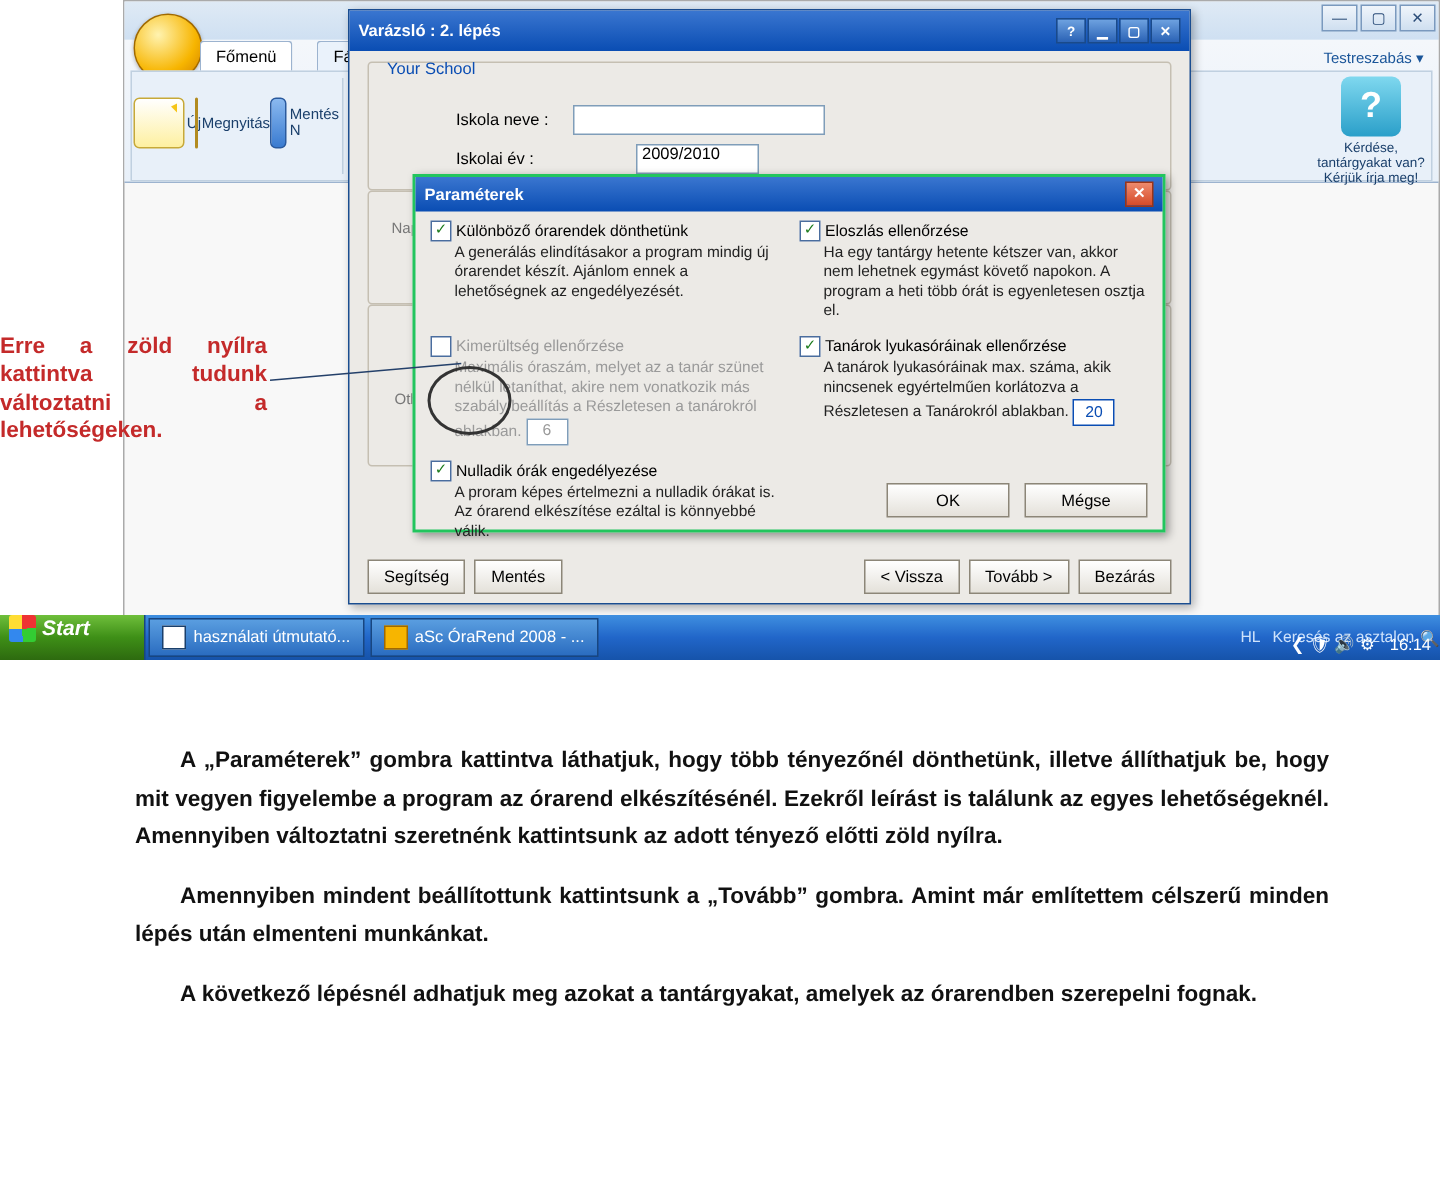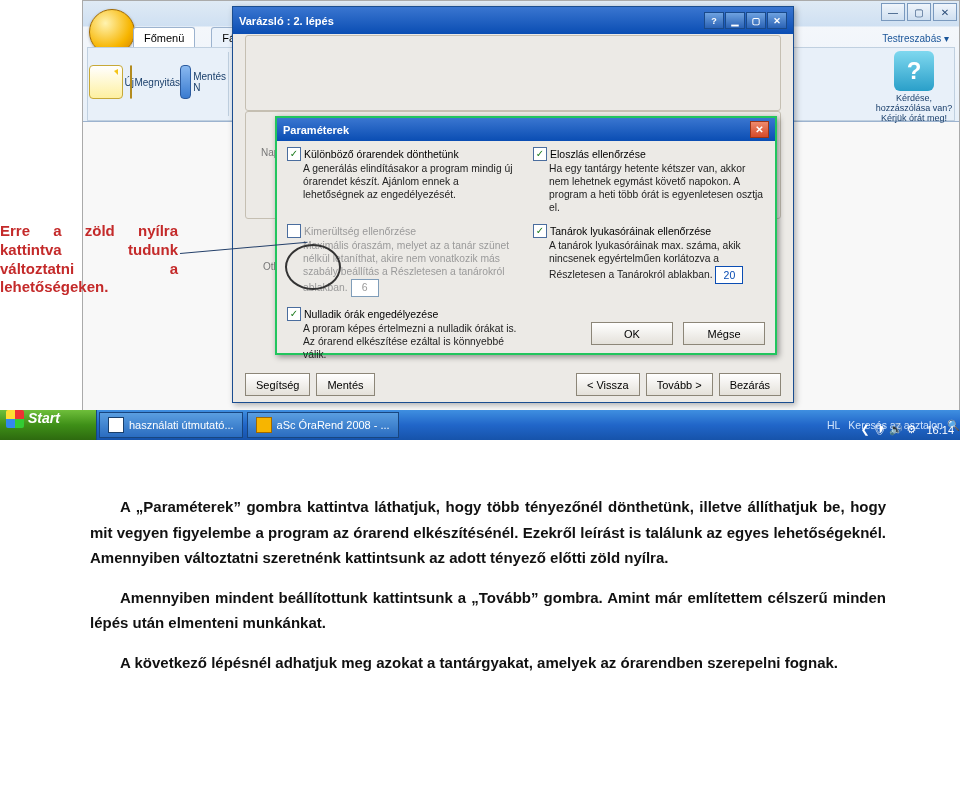--- a/index.html
+++ b/index.html
@@ -103,21 +103,21 @@
           <span>Megnyitás</span>
         </div>
         <div class="ribbon-btn">
           <span class="ico" style="background:linear-gradient(#8ab9f0,#3a7bd0);border:1px solid #2a5a9e;"></span>
           <span>Mentés N</span>
         </div>
         <div class="ribbon-sep"></div>
       </div>
       <div class="ribbon-right">
         <div class="help-ico">?</div>
-        <div>Kérdése, hozzászólása van? Kérjük órát meg!</div>
+        <div>Kérdése, tantárgyakat van? Kérjük írja meg!</div>
       </div>
     </div>
     <div class="winbtns-app">
       <span>—</span>
       <span>▢</span>
       <span>✕</span>
     </div>
     <div class="status-bar">
         <span>Ready</span>
       </div>
@@ -132,20 +132,31 @@
         <span>▢</span>
         <span>✕</span>
       </div>
     </div>
     <svg class="house-icon" viewBox="0 0 40 40">
       <polygon points="20,3 37,18 3,18" fill="#c23a24"></polygon>
       <rect x="8" y="18" width="24" height="18" fill="#f3d98c" stroke="#a68838"></rect>
       <rect x="16" y="24" width="8" height="12" fill="#6b3a1a"></rect>
     </svg>
     <div class="wizard-body">
+      <div class="group" style="height:60px; padding-top:14px;">
+        <span class="group-title">Your School</span>
+        <div class="school-row">
+          <label>Iskola neve :</label>
+          <div class="field" style="width:160px;"></div>
+        </div>
+        <div class="school-row">
+          <label>Iskolai év :</label>
+          <div class="field" style="width:74px;margin-left:42px;">2009/2010</div>
+        </div>
+      </div>
       <div class="group other-group"></div>
       <div class="group other-group" style="height:88px;"></div>
     </div>
     <span class="nap-label">Nap</span>
     <span class="oth-label">Oth</span>
     <div class="wizard-footer">
       <div class="btn-group">
         <div class="btn">
             <span>Segítség</span>
           </div>

